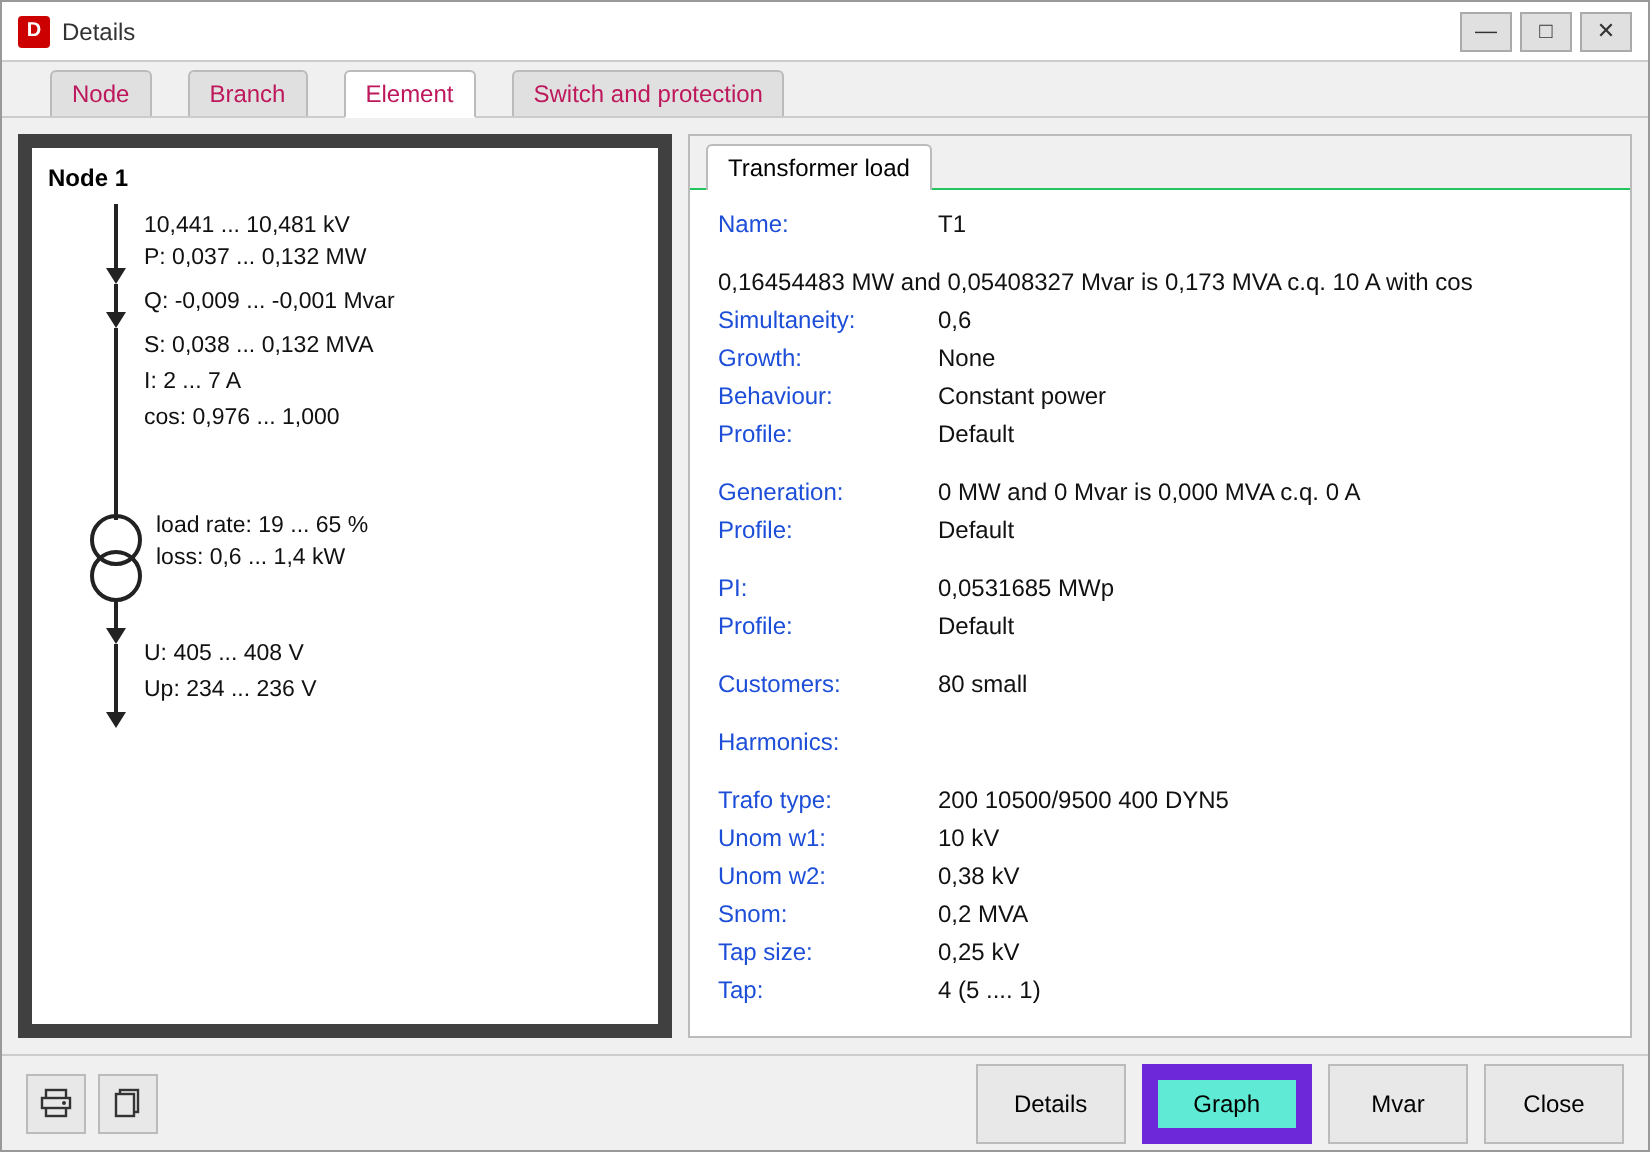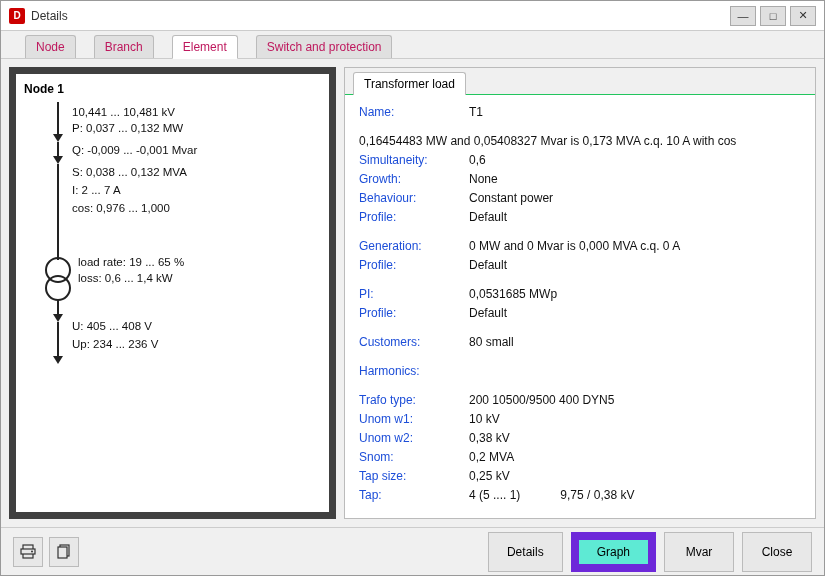--- a/index.html
+++ b/index.html
@@ -368,21 +368,21 @@
         <div class="info-row">
           <span class="info-label">Snom:</span>
           <span class="info-value">0,2 MVA</span>
         </div>
         <div class="info-row">
           <span class="info-label">Tap size:</span>
           <span class="info-value">0,25 kV</span>
         </div>
         <div class="info-row">
           <span class="info-label">Tap:</span>
-          <span class="info-value" style="display:flex; gap:40px;">
+          <span class="info-value" style="display:flex; gap:28px;flex-direction:column;">
             <span>4 (5 .... 1)</span>
             <span>9,75 / 0,38 kV</span>
           </span>
         </div>
 
       </div>
     </div>
   </div>
 
   <div class="footer">

